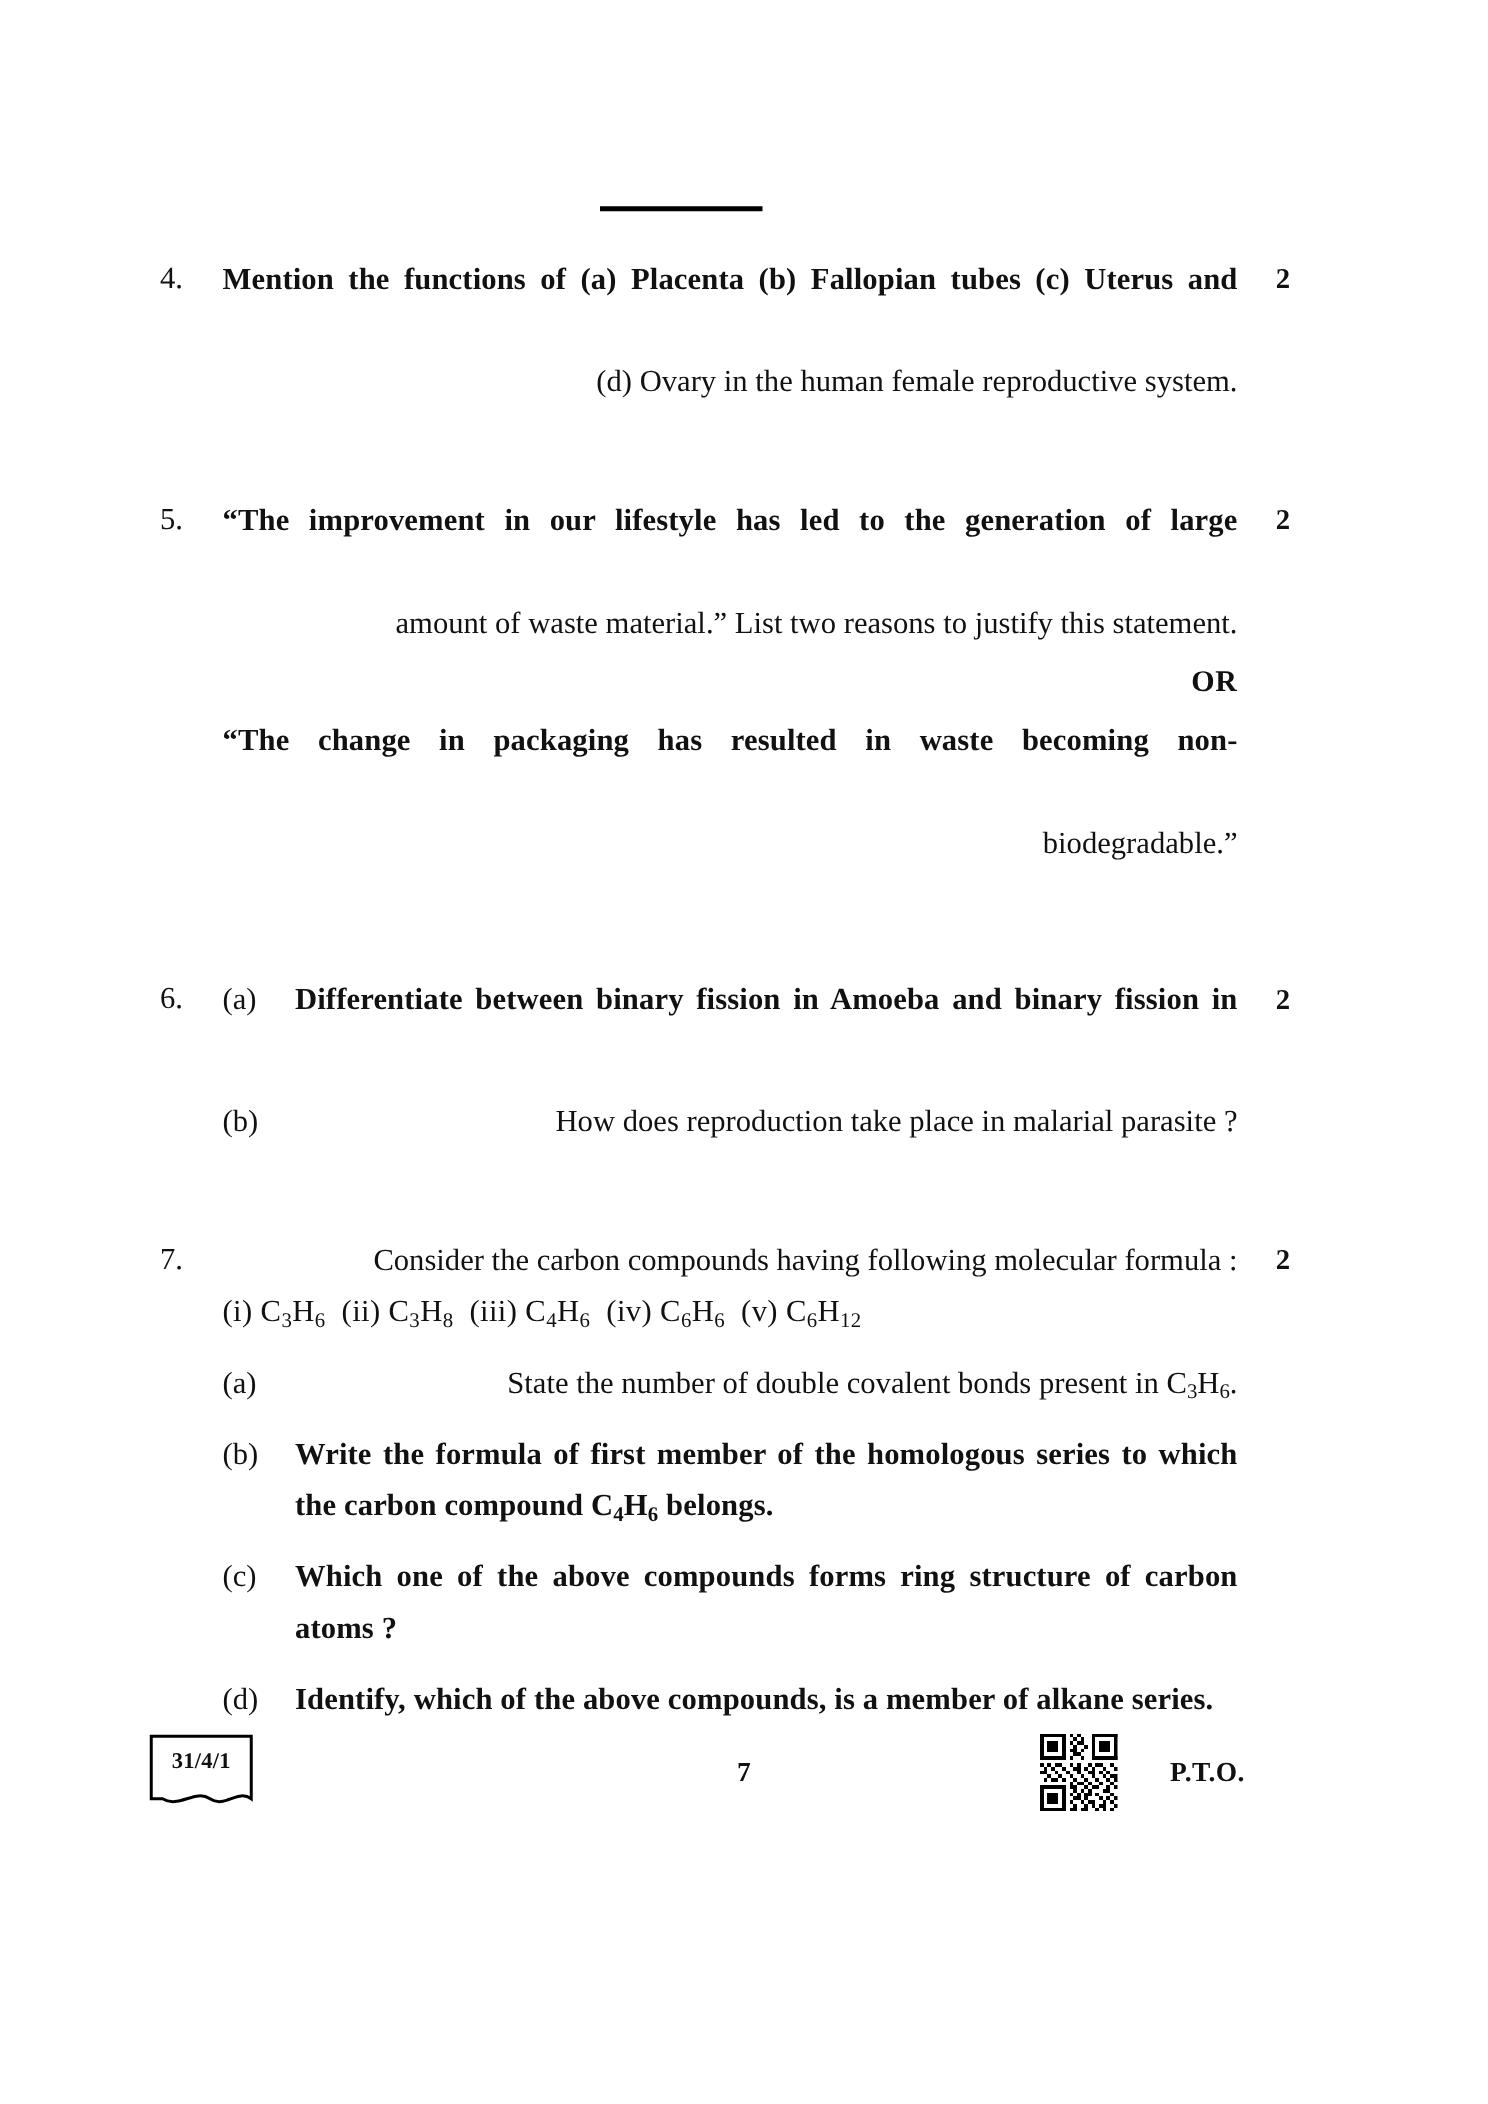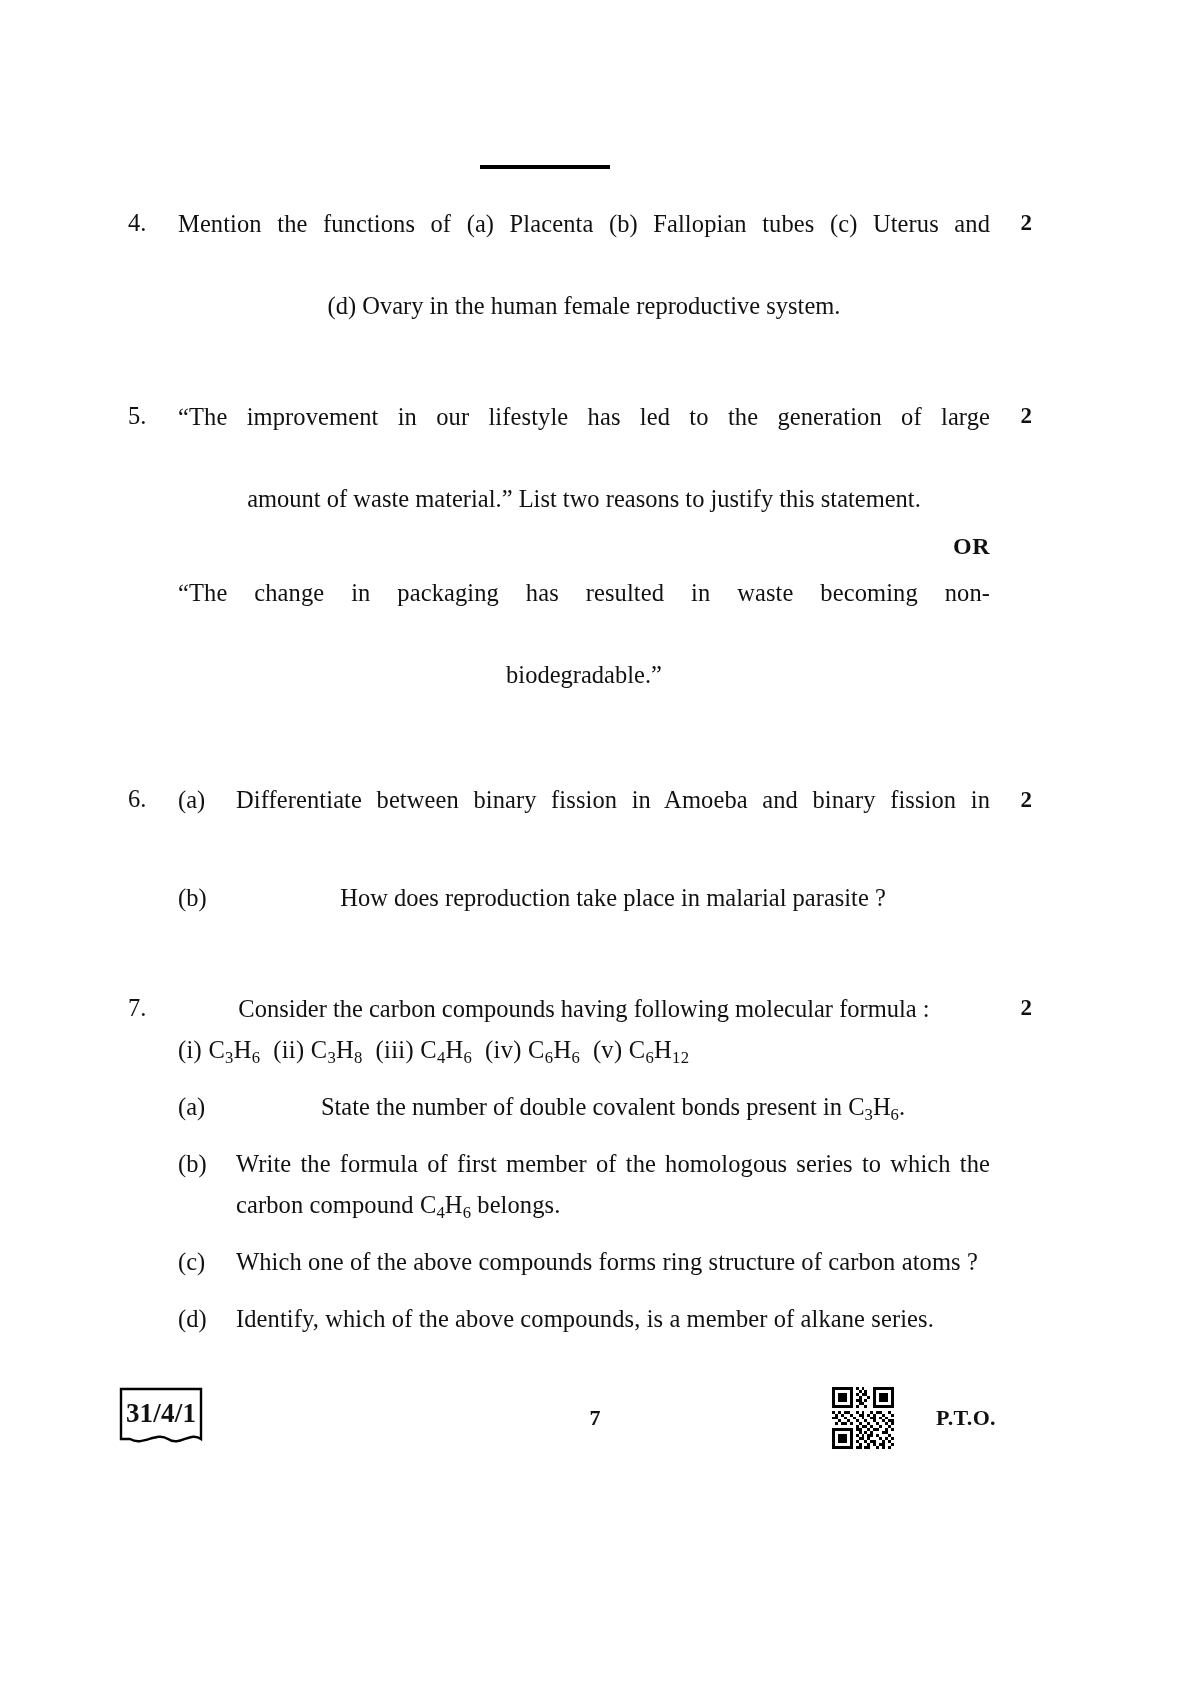--- a/index.html
+++ b/index.html
@@ -75,31 +75,32 @@
     line-height: 40px;
   }
 
   p.just {
     margin: 0;
     font-size: 24.5px;
     line-height: 41px;
     text-align: justify;
     text-justify: inter-word;
     letter-spacing: 0.1px;
+    font-weight: bold;
   }
   p.just.last-justified::after {
     content: "";
     display: inline-block;
     width: 100%;
   }
   p.nojust {
     margin: 0;
     font-size: 24.5px;
     line-height: 41px;
-    text-align: center;
+    text-align: right;
   }
 
   .or-line {
     text-align: right;
     font-weight: bold;
     font-size: 24px;
     margin: 14px 0 12px 0;
     letter-spacing: 0.5px;
   }
 
@@ -163,21 +164,21 @@
     height: 58px;
   }
   .code-badge svg { display: block; }
   .code-badge .code-text {
     position: absolute;
     left: 0;
     top: 11px;
     width: 86px;
     text-align: center;
     font-weight: bold;
-    font-size: 27px;
+    font-size: 18px;
     letter-spacing: 0.2px;
   }
 
   .page-no {
     position: absolute;
     left: 0;
     top: 10px;
     width: 1190px;
     text-align: center;
     font-weight: bold;

